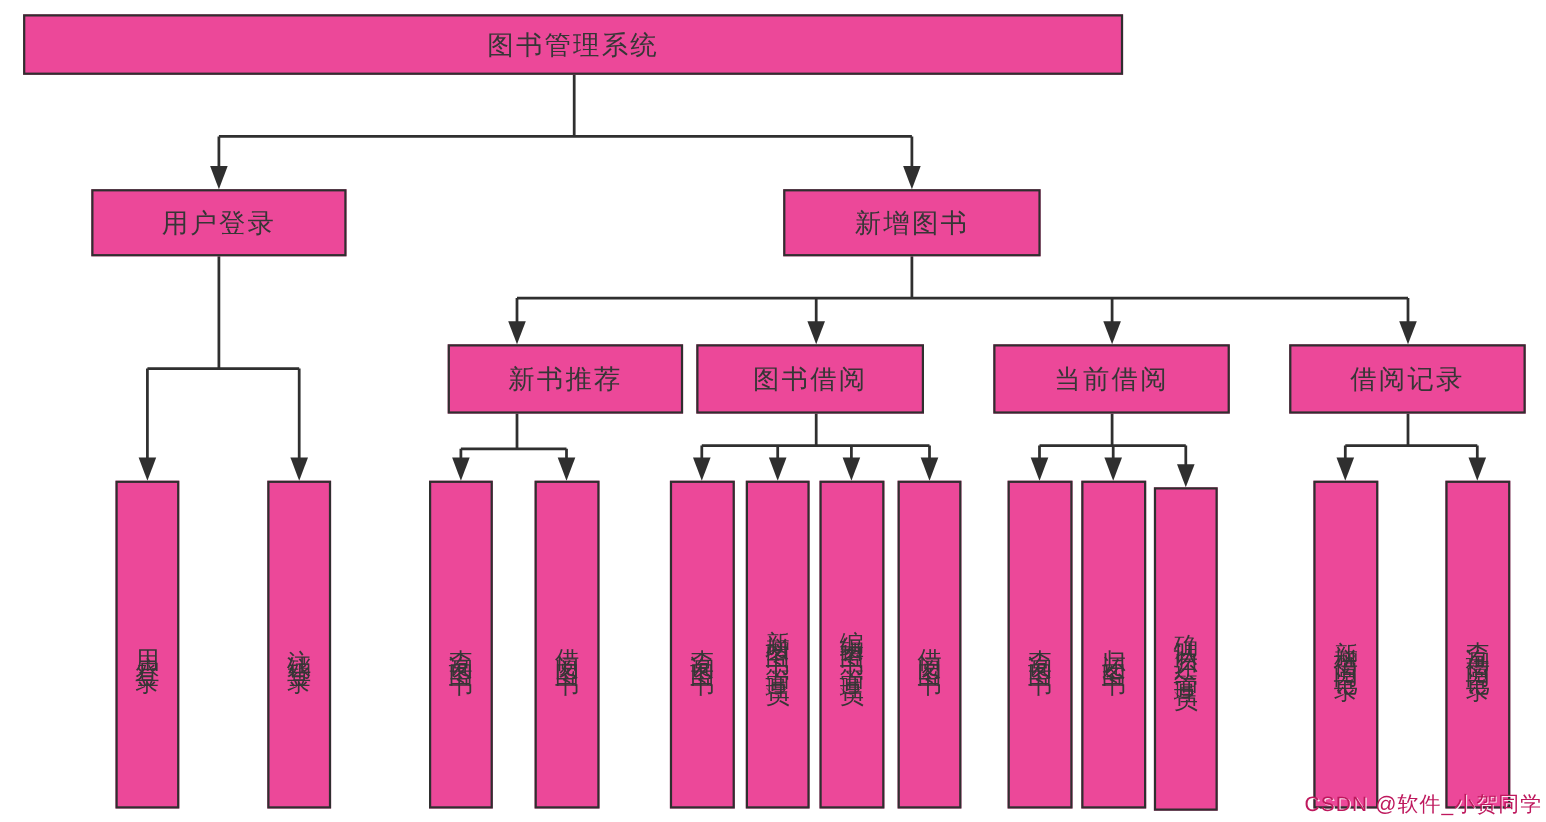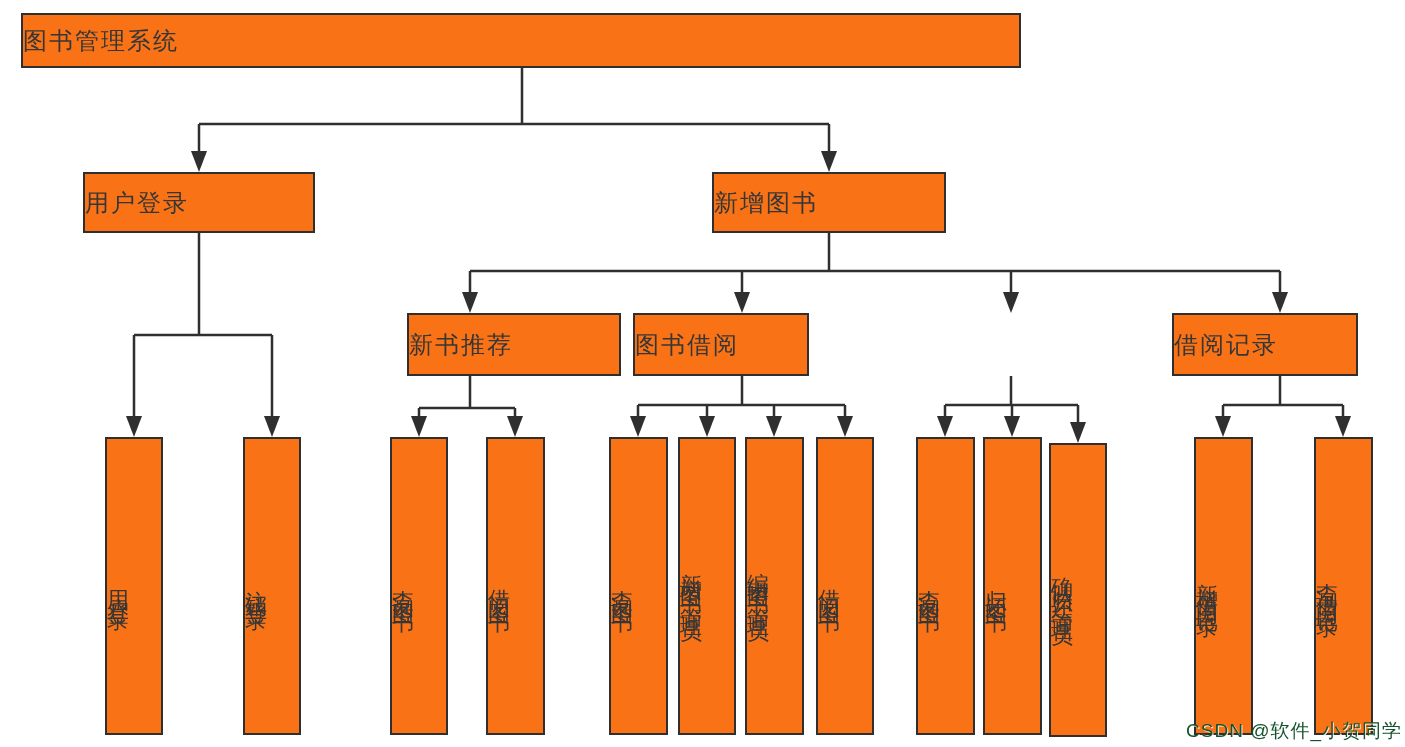--- a/index.html
+++ b/index.html
@@ -18,45 +18,45 @@
   #connectors {
     position: absolute;
     left: 0; top: 0;
     width: 1405px;
     height: 747px;
   }
   .node {
     position: absolute;
     box-sizing: border-box;
     border: 2.5px solid #2f2f2f;
-    background: #f97316;
+    background: #ec4899;
     display: flex;
     align-items: center;
-    justify-content: flex-start;
+    justify-content: center;
     color: #363636;
   }
   .hnode {
     font-size: 24px;
     letter-spacing: 2px;
     white-space: nowrap;
   }
   .leaf .label-v {
     writing-mode: vertical-rl;
     text-orientation: mixed;
     font-size: 22px;
     letter-spacing: 7px;
     line-height: 1;
     color: #363636;
   }
   .watermark {
     position: absolute;
     right: 3px;
     bottom: 3px;
     font-size: 19px;
-    color: #14532d;
+    color: #be185d;
     letter-spacing: 1px;
     white-space: nowrap;
     text-shadow: 1px 1px 0 rgba(255,255,255,0.85);
     z-index: 5;
   }
 </style>
 </head>
 <body>
 
 <div id="canvas">
@@ -108,24 +108,27 @@
   <div class="node hnode" style="left:83px; top:172px; width:232px; height:61px;">
     <span>用户登录</span>
   </div>
   <div class="node hnode" style="left:712px; top:172px; width:234px; height:61px;">
     <span>新增图书</span>
   </div>
 
   <div class="node hnode" style="left:363px; top:313px; width:214px; height:63px;margin-left:44px;">
     <span>新书推荐</span>
   </div>
-  <div class="node hnode" style="left:633px; top:313px; width:176px; height:63px;">
+  <div class="node hnode" style="left:633px; top:313px; width:207px; height:63px;">
     <span>图书借阅</span>
   </div>
-  <div class="node hnode" style="left:1172px; top:313px; width:186px; height:63px;">
+  <div class="node hnode" style="left:903px; top:313px; width:215px; height:63px;">
+    <span>当前借阅</span>
+  </div>
+  <div class="node hnode" style="left:1172px; top:313px; width:215px; height:63px;">
     <span>借阅记录</span>
   </div>
 
   <div class="node leaf" style="left:105px; top:437px; width:58px; height:298px;">
     <span class="label-v">用户登录</span>
   </div>
   <div class="node leaf" style="left:243px; top:437px; width:58px; height:298px;">
     <span class="label-v">注销登录</span>
   </div>
 

